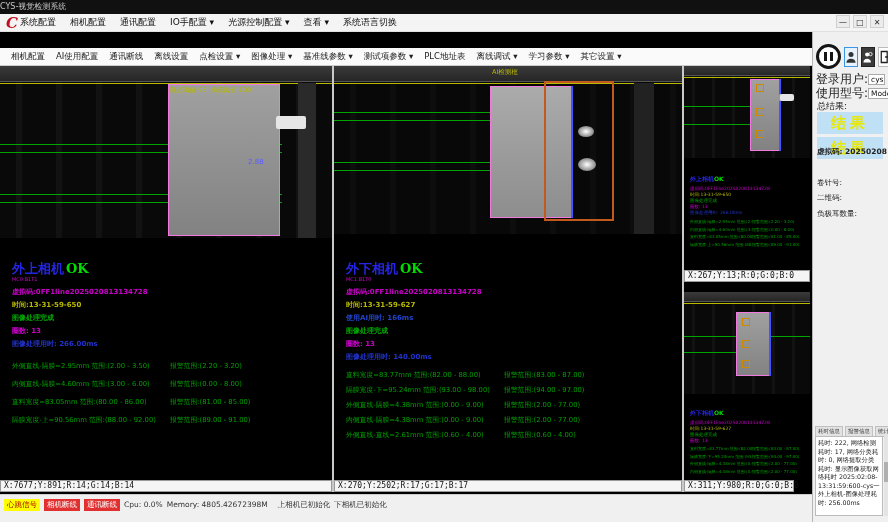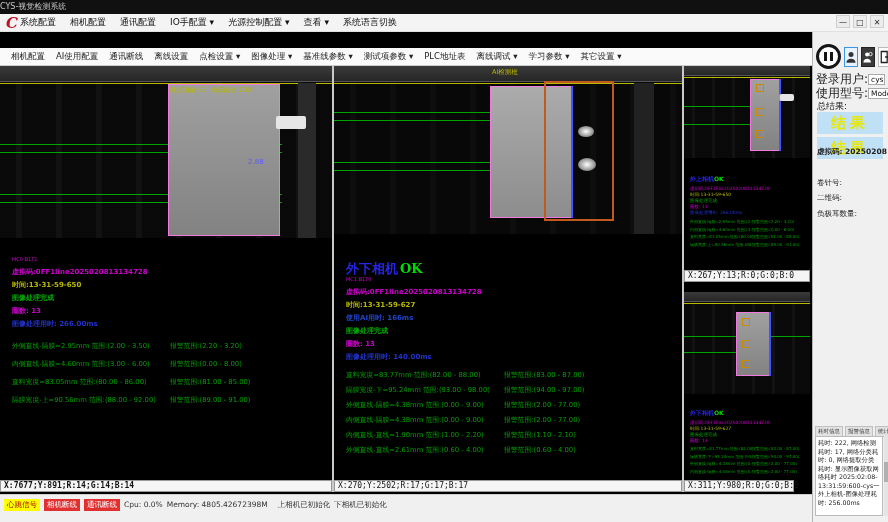--- a/index.html
+++ b/index.html
@@ -147,20 +147,23 @@
         <div class="gline" style="left:0; top:78px; width:282px;"></div>
         <div class="gline" style="left:0; top:86px; width:282px;"></div>
         <div class="gline" style="left:0; top:128px; width:282px;"></div>
         <div class="gline" style="left:0; top:136px; width:282px;"></div>
         <div class="grect" style="left:168px; top:18px; width:112px; height:152px;"></div>
         <div class="connector" style="left:276px; top:50px; width:30px; height:13px;"></div>
         <div class="ylabel" style="left:170px; top:20px;">静态阈值:93, 动态阈值:100</div>
         <div class="blabel" style="left:248px; top:92px;">2.88</div>
       </div>
       <div class="textblock" style="left:12px; top:192px; width:315px;">
+        <div>
+          <span class="cam-title">外上相机</span><span class="cam-ok">OK</span>
+        </div>
         <div class="chan">MC0:B1T1</div>
         <div class="l-mag">虚拟码:0FF1line2025020813134728</div>
         <div class="l-yel">时间:13-31-59-650</div>
         <div class="l-grn">图像处理完成</div>
         <div class="l-mag" style="margin-top:3px;">圈数: 13</div>
         <div class="l-blu">图像处理用时: 266.00ms</div>
         <div class="mrows">
           <div class="mrow">
               <span class="mtext">外侧直线-隔膜=2.95mm 范围:(2.00 - 3.50)</span>
               <span class="malarm">报警范围:(2.20 - 3.20)</span>
@@ -173,21 +176,21 @@
               <span class="mtext">直料宽度=83.05mm 范围:(80.00 - 86.00)</span>
               <span class="malarm">报警范围:(81.00 - 85.00)</span>
             </div>
           <div class="mrow">
               <span class="mtext">隔膜宽度-上=90.56mm 范围:(88.00 - 92.00)</span>
               <span class="malarm">报警范围:(89.00 - 91.00)</span>
             </div>
         </div>
       </div>
     </div>
-    <div class="coordbar" style="left:0; top:414px; width:332px;font-weight:bold;">X:7677;Y:891;R:14;G:14;B:14</div>
+    <div class="coordbar" style="left:0; top:414px; width:332px;">X:7677;Y:891;R:14;G:14;B:14</div>
 
     <div class="panel" style="left:334px; top:0; width:348px; height:426px;">
       <div class="img-area" style="left:0; top:0; width:348px; height:168px;">
         <div class="stripes" style="opacity:.5;"></div>
         <div class="band-top"></div>
         <div class="yline" style="top:17px;"></div>
         <div class="gband" style="left:300px; top:17px; width:20px; height:151px; background:#222;"></div>
         <div class="gline" style="left:0; top:46px; width:238px;"></div>
         <div class="gline" style="left:0; top:54px; width:238px;"></div>
         <div class="gline" style="left:0; top:96px; width:238px;"></div>
@@ -220,24 +223,20 @@
               <span class="malarm">报警范围:(94.00 - 97.00)</span>
             </div>
           <div class="mrow" style="margin-bottom:5px;">
               <span class="mtext">外侧直线-隔膜=4.38mm 范围:(0.00 - 9.00)</span>
               <span class="malarm">报警范围:(2.00 - 77.00)</span>
             </div>
           <div class="mrow" style="margin-bottom:5px;">
               <span class="mtext">内侧直线-隔膜=4.38mm 范围:(0.00 - 9.00)</span>
               <span class="malarm">报警范围:(2.00 - 77.00)</span>
             </div>
-          <div class="mrow" style="margin-bottom:5px;">
-              <span class="mtext">内侧直线-直线=1.90mm 范围:(1.00 - 2.20)</span>
-              <span class="malarm">报警范围:(1.10 - 2.10)</span>
-            </div>
           <div class="mrow" style="margin-bottom:13px;">
               <span class="mtext">外侧直线-直线=2.61mm 范围:(0.60 - 4.00)</span>
               <span class="malarm">报警范围:(0.60 - 4.00)</span>
             </div>
         </div>
       </div>
     </div>
     <div class="coordbar" style="left:334px; top:414px; width:348px;">X:270;Y:2502;R:17;G:17;B:17</div>
 
     <div class="panel" style="left:684px; top:0; width:126px; height:204px;">

